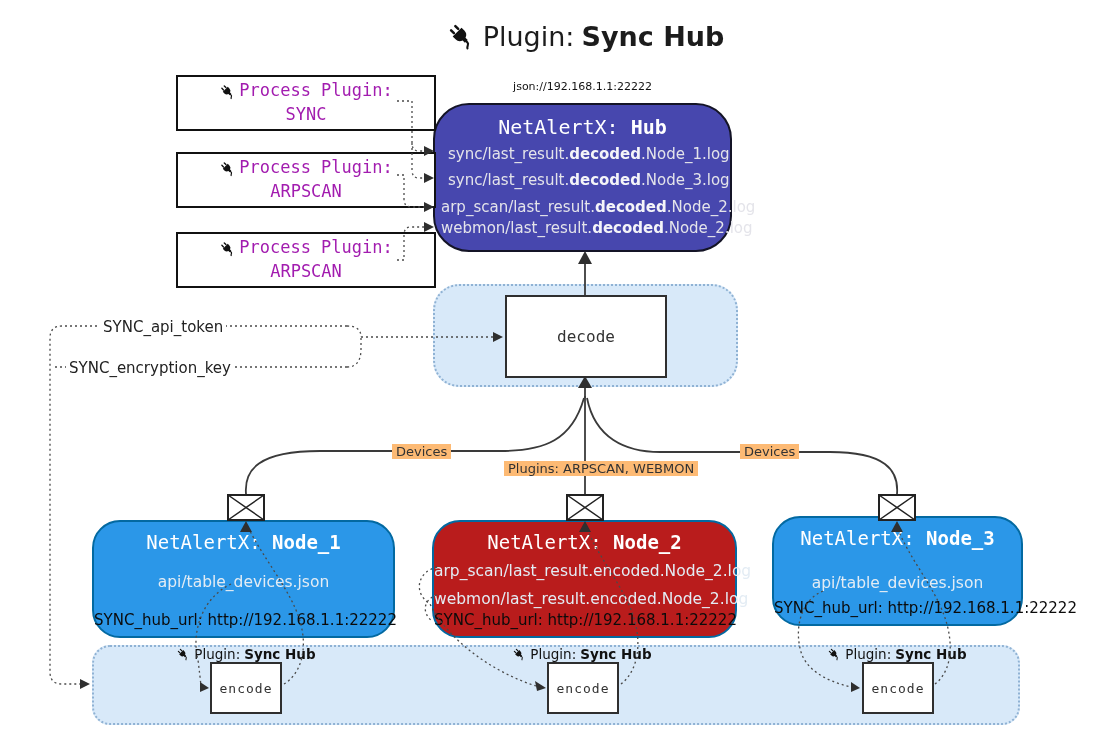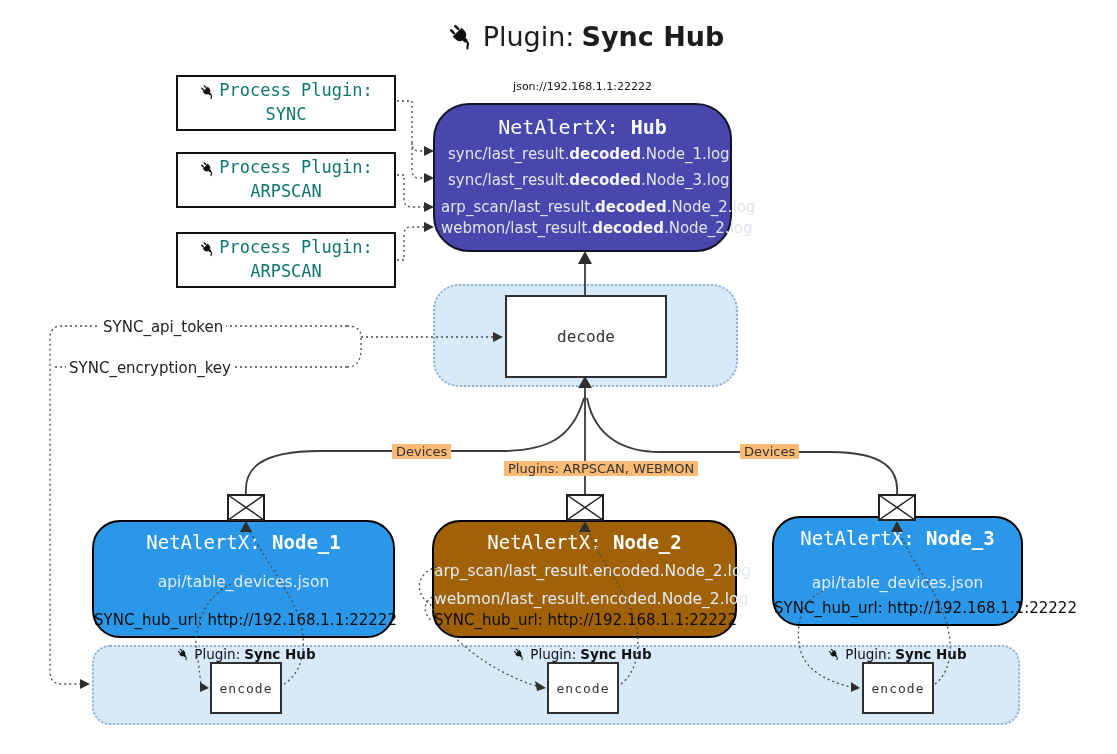--- a/index.html
+++ b/index.html
@@ -18,37 +18,37 @@
 
   .hub-url{left:433px;top:80px;width:299px;text-align:center;font-size:11px;color:#111;}
   .hub{left:433px;top:103px;width:299px;height:149px;border-radius:36px;
        border:2px solid #141426;}
   .hub-title{position:absolute;top:10px;left:0;width:100%;text-align:center;
              font-family:"DejaVu Sans Mono",monospace;font-size:20px;color:#fff;}
   .hub-title b{font-weight:bold;}
   .log{position:absolute;font-size:15px;color:#e4e4ea;white-space:nowrap;}
   .log b{font-weight:bold;color:#f4f4f8;}
 
-  .pbox{left:176px;width:220px;height:56px;background:#fff;border:2px solid #111;
+  .pbox{left:176px;width:260px;height:56px;background:#fff;border:2px solid #111;
         display:flex;flex-direction:column;align-items:center;justify-content:center;
-        font-family:"DejaVu Sans Mono",monospace;font-size:17px;color:#0f766e;line-height:1.4;}
+        font-family:"DejaVu Sans Mono",monospace;font-size:17px;color:#a21caf;line-height:1.4;}
   .pbox .row{display:flex;align-items:center;gap:3px;}
 
   .decode-wrap,.bottom-wrap{background:#d8e9f9;border:2px dotted #8fb2d4;}
   .decode-wrap{left:433px;top:284px;width:305px;height:103px;border-radius:26px;}
   .bottom-wrap{left:92px;top:645px;width:928px;height:80px;border-radius:18px;}
   .iobox{background:#fff;border:2px solid #2f2f2f;display:flex;align-items:center;
          justify-content:center;font-family:"DejaVu Sans Mono",monospace;color:#333;}
   .decode-box{left:505px;top:295px;width:162px;height:83px;font-size:16px;}
   .enc{width:72px;height:52px;top:662px;font-size:13px;letter-spacing:1px;}
 
   .setting-label{font-size:15px;color:#222;background:#fff;padding:0 3px;white-space:nowrap;}
   .edge-label{font-size:13px;color:#333;background:#fdba74;padding:0 4px;white-space:nowrap;}
 
-  .node{border-radius:28px;border:2px solid #000000;}
+  .node{border-radius:28px;border:2px solid #0369a1;}
   .node-title{position:absolute;top:9px;left:0;width:100%;text-align:center;
               font-family:"DejaVu Sans Mono",monospace;font-size:19px;color:#fff;white-space:nowrap;}
   .node-title b{font-weight:bold;}
   .node-file{position:absolute;left:0;width:100%;text-align:center;font-size:15.5px;
              color:#e3ecf4;white-space:nowrap;}
   .node-url{position:absolute;bottom:7px;left:0;width:100%;text-align:center;
             font-size:15px;color:#0b0b0b;white-space:nowrap;}
 
   .envelope{width:38px;height:27px;}
   .enc-label{top:646px;width:150px;height:16px;display:flex;align-items:center;
@@ -160,21 +160,21 @@
 
   <div class="el bottom-wrap"></div>
 
   <div class="el node" style="left:92px;top:520px;width:303px;height:118px;background:#2b97e8;">
     <div class="node-title">
       <span>NetAlertX:</span> <b>Node_1</b>
     </div>
     <div class="node-file" style="top:51px;">api/table_devices.json</div>
     <div class="node-url">SYNC_hub_url: http://192.168.1.1:22222</div>
   </div>
-  <div class="el node" style="left:432px;top:520px;width:305px;height:118px;background:#a16207;">
+  <div class="el node" style="left:432px;top:520px;width:305px;height:118px;background:#b91c1c;">
     <div class="node-title">
       <span>NetAlertX:</span> <b>Node_2</b>
     </div>
     <div class="node-file" style="top:40px;">arp_scan/last_result.encoded.Node_2.log</div>
     <div class="node-file" style="top:68px;">webmon/last_result.encoded.Node_2.log</div>
     <div class="node-url">SYNC_hub_url: http://192.168.1.1:22222</div>
   </div>
   <div class="el node" style="left:772px;top:516px;width:251px;height:110px;background:#2b97e8;">
     <div class="node-title">
       <span>NetAlertX:</span> <b>Node_3</b>

